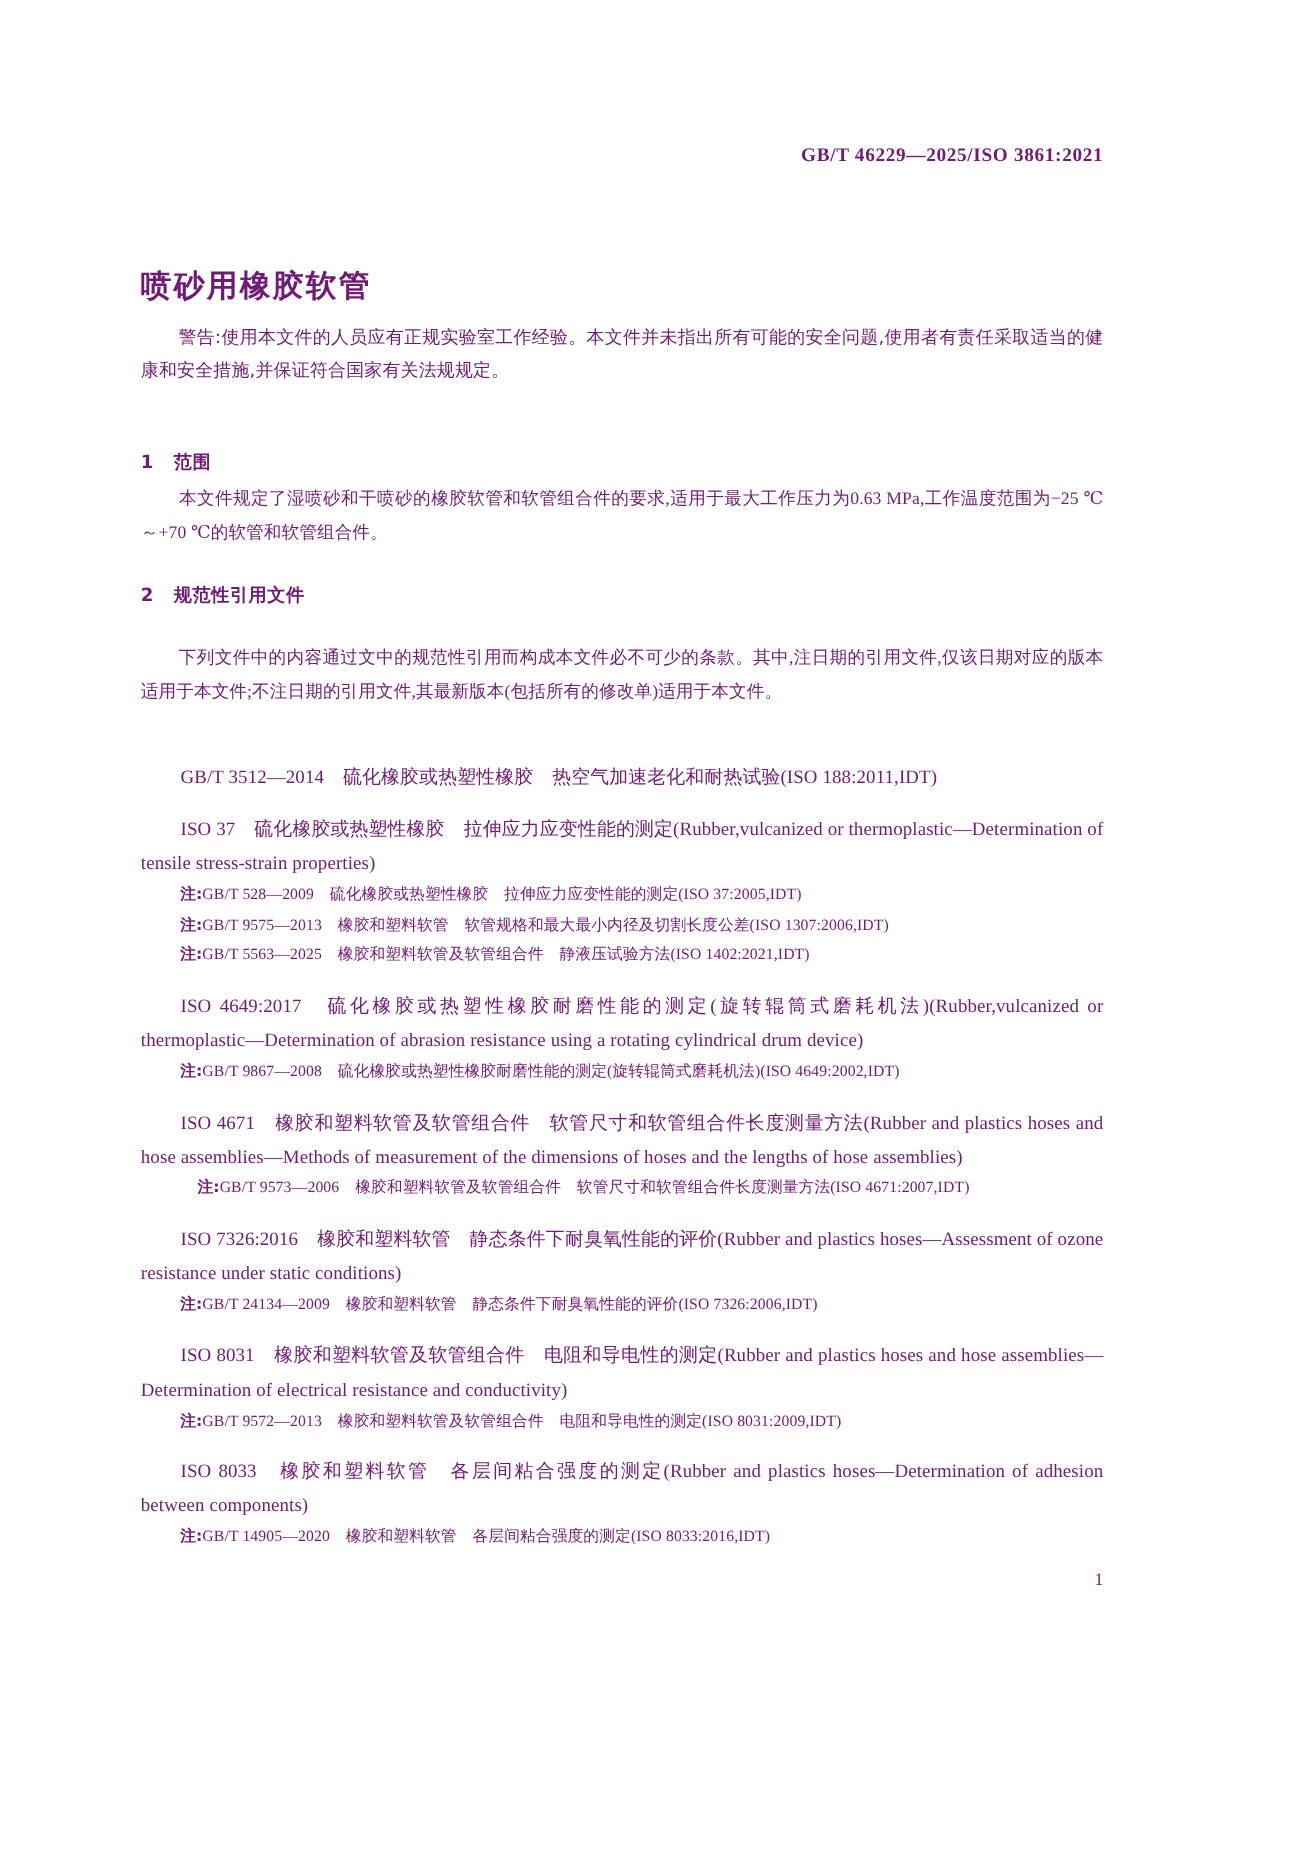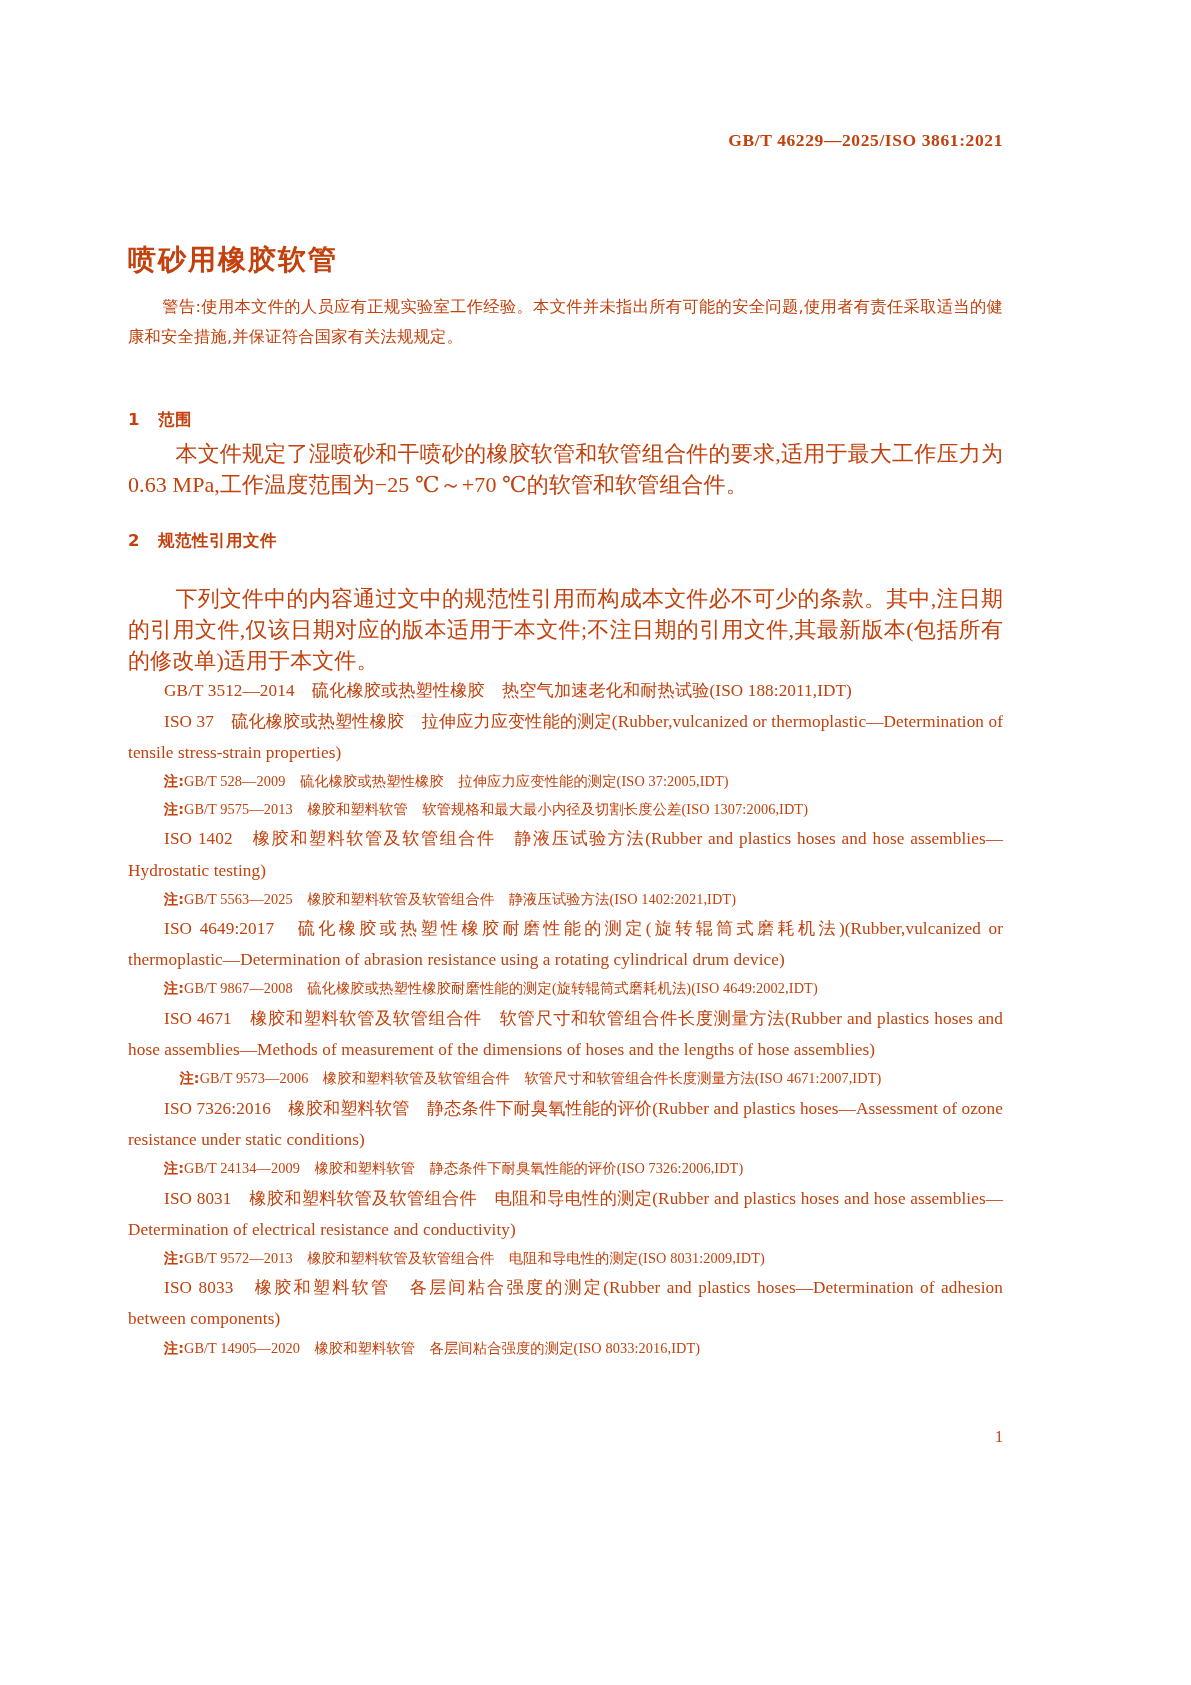--- a/index.html
+++ b/index.html
@@ -9,21 +9,21 @@
     background: #ffffff;
   }
   .page {
     position: relative;
     width: 1191px;
     height: 1685px;
     background: #ffffff;
     margin: 0 auto;
     overflow: hidden;
     font-family: "Liberation Serif", "DejaVu Serif", serif;
-    color: #c2410c;
+    color: #701a75;
   }
   .content {
     position: absolute;
     left: 128px;
     top: 0;
     width: 875px;
     height: 1685px;
   }
 
   
@@ -71,21 +71,21 @@
     font-size: 16.5px;
     font-weight: bold;
     letter-spacing: 0.5px;
   }
   .clause-head .num { display: inline-block; width: 30px; }
 
   .c1-head { top: 385px; margin-top: 24px; }
   .c2-head { top: 530px; }
 
   .para {
-    font-size: 22px;
+    font-size: 16px;
     line-height: 31px;
     text-align: justify;
     text-justify: inter-ideograph;
     letter-spacing: 0.1px;
   }
   .para .ind { display: inline-block; width: 2.15em; }
 
   .c1-body { top: 438px; }
   .c2-body { top: 583px; }
 
@@ -96,20 +96,21 @@
     top: 675px;
     width: 875px;
   }
   .ref {
     font-size: 17.2px;
     line-height: 31.1px;
     text-align: justify;
     text-justify: inter-ideograph;
     text-indent: 2.1em;
     letter-spacing: 0.1px;
+    margin-top: 16px;
   }
   .note {
     font-size: 14.3px;
     line-height: 27.6px;
     text-align: justify;
     text-justify: inter-ideograph;
     text-indent: 2.5em;
     letter-spacing: 0.1px;
   }
   .note .nlab {
@@ -145,21 +146,20 @@
 
     <div class="blk clause-head c2-head"><span class="num">2</span><span>规范性引用文件</span></div>
 
     <div class="blk para c2-body"><span class="ind"></span><span>下列文件中的内容通过文中的规范性引用而构成本文件必不可少的条款。其中,注日期的引用文件,仅该日期对应的版本适用于本文件;不注日期的引用文件,其最新版本(包括所有的修改单)适用于本文件。</span></div>
 
     <div class="reflist" id="reflist">
         <div class="ref"><span>GB/T 3512—2014　硫化橡胶或热塑性橡胶　热空气加速老化和耐热试验(ISO 188:2011,IDT)</span></div>
         <div class="ref"><span>ISO 37　硫化橡胶或热塑性橡胶　拉伸应力应变性能的测定(Rubber,vulcanized or thermoplastic—Determination of tensile stress-strain properties)</span></div>
         <div class="note"><span class="nlab">注:</span><span>GB/T 528—2009　硫化橡胶或热塑性橡胶　拉伸应力应变性能的测定(ISO 37:2005,IDT)</span></div>
         <div class="note"><span class="nlab">注:</span><span>GB/T 9575—2013　橡胶和塑料软管　软管规格和最大最小内径及切割长度公差(ISO 1307:2006,IDT)</span></div>
-        <div class="ref"><span>ISO 1402　橡胶和塑料软管及软管组合件　静液压试验方法(Rubber and plastics hoses and hose assemblies—Hydrostatic testing)</span></div>
         <div class="note"><span class="nlab">注:</span><span>GB/T 5563—2025　橡胶和塑料软管及软管组合件　静液压试验方法(ISO 1402:2021,IDT)</span></div>
         <div class="ref"><span>ISO 4649:2017　硫化橡胶或热塑性橡胶耐磨性能的测定(旋转辊筒式磨耗机法)(Rubber,vulcanized or thermoplastic—Determination of abrasion resistance using a rotating cylindrical drum device)</span></div>
         <div class="note"><span class="nlab">注:</span><span>GB/T 9867—2008　硫化橡胶或热塑性橡胶耐磨性能的测定(旋转辊筒式磨耗机法)(ISO 4649:2002,IDT)</span></div>
         <div class="ref"><span>ISO 4671　橡胶和塑料软管及软管组合件　软管尺寸和软管组合件长度测量方法(Rubber and plastics hoses and hose assemblies—Methods of measurement of the dimensions of hoses and the lengths of hose assemblies)</span></div>
         <div class="note hang"><span class="nlab">注:</span><span>GB/T 9573—2006　橡胶和塑料软管及软管组合件　软管尺寸和软管组合件长度测量方法(ISO 4671:2007,IDT)</span></div>
         <div class="ref"><span>ISO 7326:2016　橡胶和塑料软管　静态条件下耐臭氧性能的评价(Rubber and plastics hoses—Assessment of ozone resistance under static conditions)</span></div>
         <div class="note"><span class="nlab">注:</span><span>GB/T 24134—2009　橡胶和塑料软管　静态条件下耐臭氧性能的评价(ISO 7326:2006,IDT)</span></div>
         <div class="ref"><span>ISO 8031　橡胶和塑料软管及软管组合件　电阻和导电性的测定(Rubber and plastics hoses and hose assemblies—Determination of electrical resistance and conductivity)</span></div>
         <div class="note"><span class="nlab">注:</span><span>GB/T 9572—2013　橡胶和塑料软管及软管组合件　电阻和导电性的测定(ISO 8031:2009,IDT)</span></div>
         <div class="ref"><span>ISO 8033　橡胶和塑料软管　各层间粘合强度的测定(Rubber and plastics hoses—Determination of adhesion between components)</span></div>

